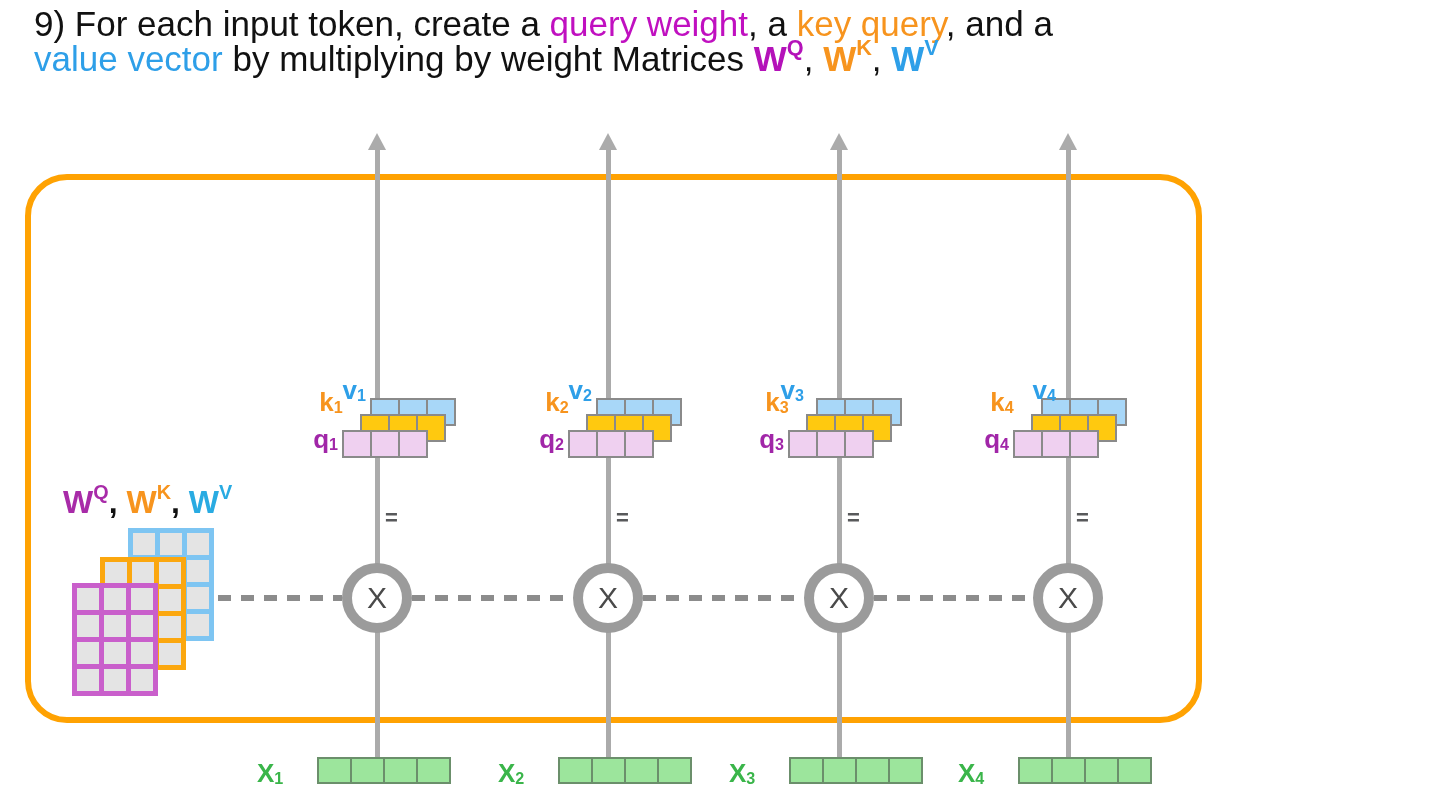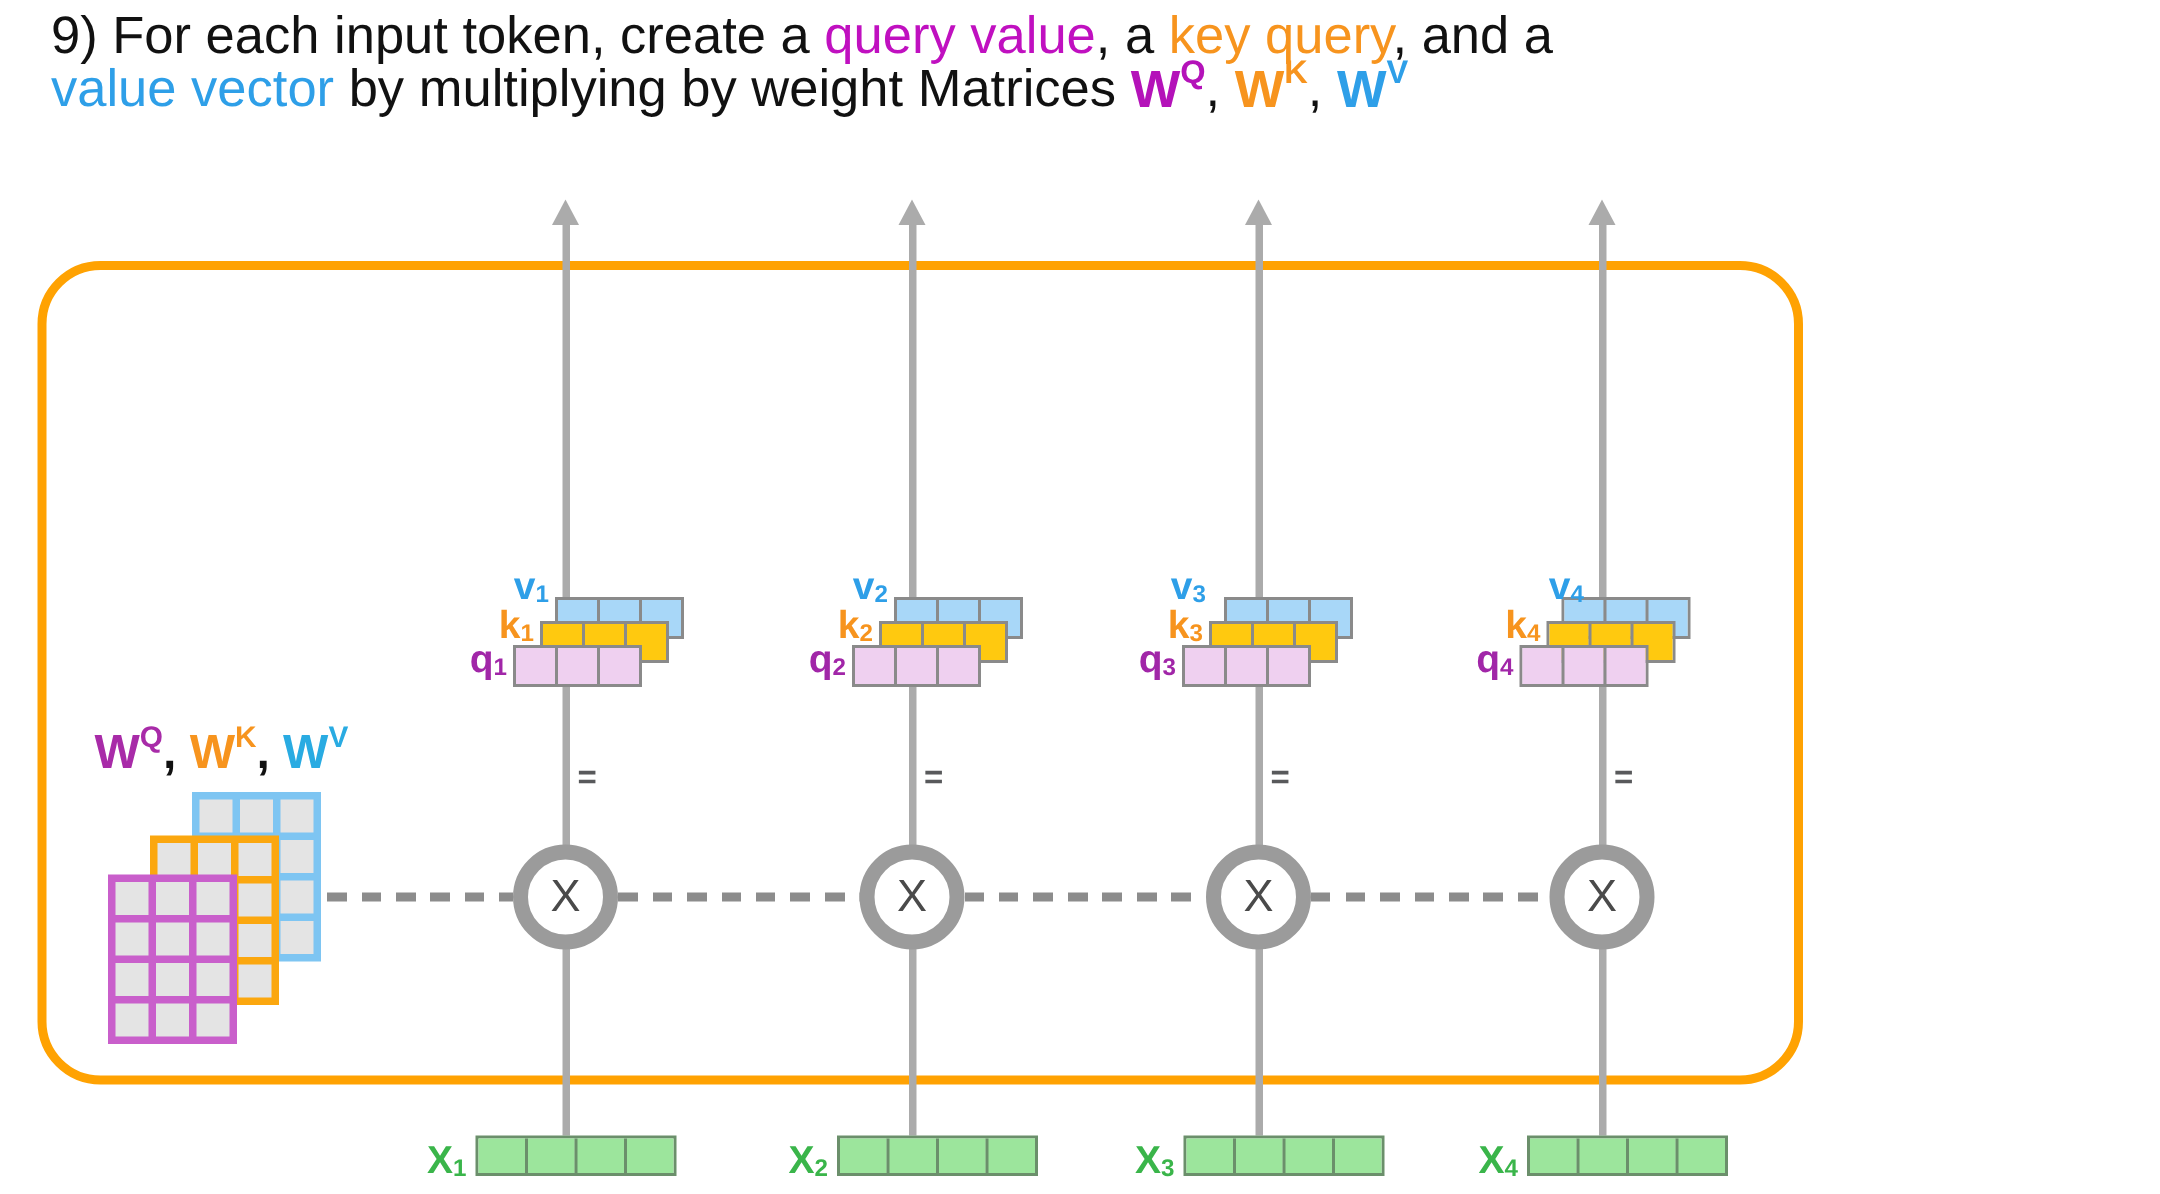--- a/index.html
+++ b/index.html
@@ -49,36 +49,36 @@
   .vrow .cell{width:26px;height:24px;border-left:2px solid #8a8a8a;}
   .vrow .cell:first-child{border-left:none;}
   .vrow.v{top:398px;z-index:2;} .vrow.v .cell{background:#a8d7f8;}
   .vrow.k{top:414px;z-index:3;} .vrow.k .cell{background:#ffc90f;}
   .vrow.q{top:430px;z-index:4;} .vrow.q .cell{background:#efd0f0;}
 
   .vk-label{position:absolute;width:50px;text-align:right;font-size:26px;font-weight:700;
             white-space:nowrap;z-index:5;}
   .vk-label sub, .x-label sub{font-size:0.62em;position:relative;top:0.12em;vertical-align:baseline;}
   .lv{top:375px;color:#2e9fe8;}
-  .lk{top:401px;color:#f7941e;}
+  .lk{top:387px;color:#f7941e;text-align:center;}
   .lq{top:424px;color:#a126a8;}
 
   
   .xrow{position:absolute;top:757px;display:flex;border:2px solid #6b8f6b;z-index:2;}
   .xrow .cell{width:31px;height:23px;border-left:2px solid #6b8f6b;background:#9ce59c;}
   .xrow .cell:first-child{border-left:none;}
-  .x-label{position:absolute;top:758px;width:54px;text-align:right;font-size:26px;
+  .x-label{position:absolute;top:758px;width:54px;font-size:26px;
            font-weight:700;color:#3ab54a;z-index:2;}
 </style>
 </head>
 <body>
 
 <div class="canvas">
 
-  <div class="title-line l1"><span class="seg">9) For each input token, create a </span><span class="seg" style="color: rgb(192, 16, 192);">query value</span><span class="seg">, a </span><span class="seg" style="color: rgb(247, 148, 30);">key query</span><span class="seg">, and a</span></div>
+  <div class="title-line l1"><span class="seg">9) For each input token, create a </span><span class="seg" style="color: rgb(192, 16, 192);">query weight</span><span class="seg">, a </span><span class="seg" style="color: rgb(247, 148, 30);">key query</span><span class="seg">, and a</span></div>
   <div class="title-line l2"><span class="seg" style="color: rgb(46, 159, 232);">value vector</span><span class="seg"> by multiplying by weight Matrices </span><span class="seg" style="color: rgb(180, 18, 185); font-weight: 700;">W<sup class="seg-sup">Q</sup></span><span class="seg">, </span><span class="seg" style="color: rgb(247, 148, 30); font-weight: 700;">W<sup class="seg-sup">K</sup></span><span class="seg">, </span><span class="seg" style="color: rgb(46, 159, 232); font-weight: 700;">W<sup class="seg-sup">V</sup></span></div>
 
   <div class="sa-box"></div>
 
   <div class="vline" style="left:375px"></div>
   <div class="vline" style="left:606px"></div>
   <div class="vline" style="left:837px"></div>
   <div class="vline" style="left:1066px"></div>
   <div class="ahead" style="left:368px"></div>
   <div class="ahead" style="left:599px"></div>

